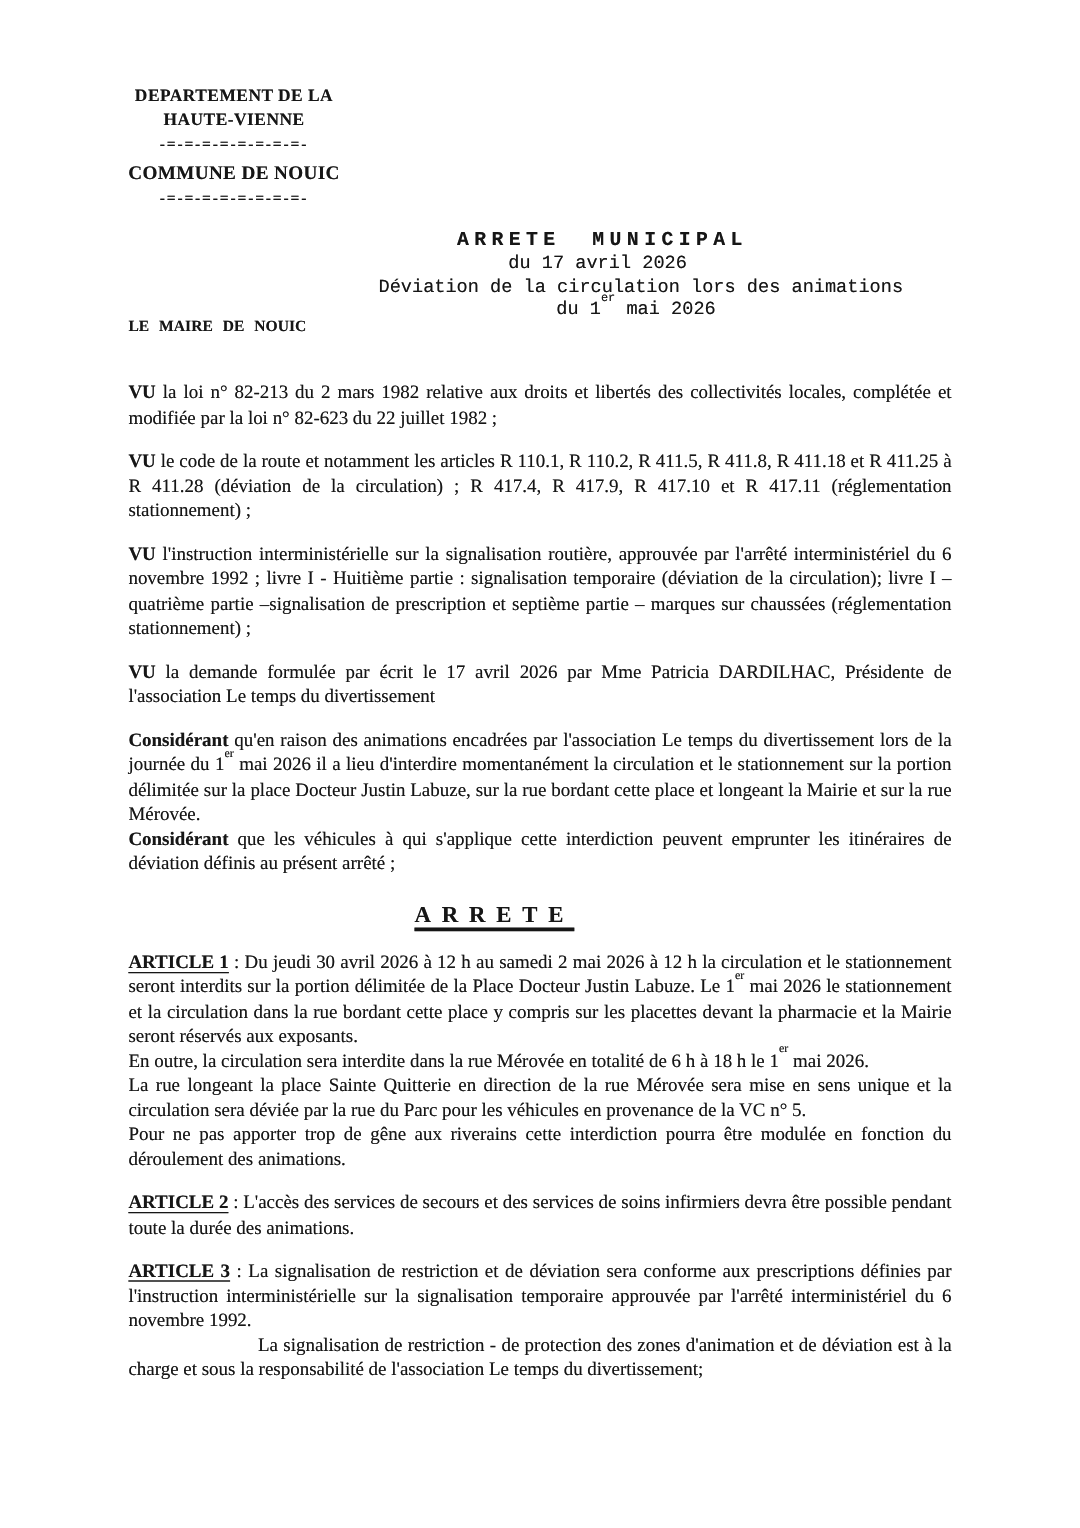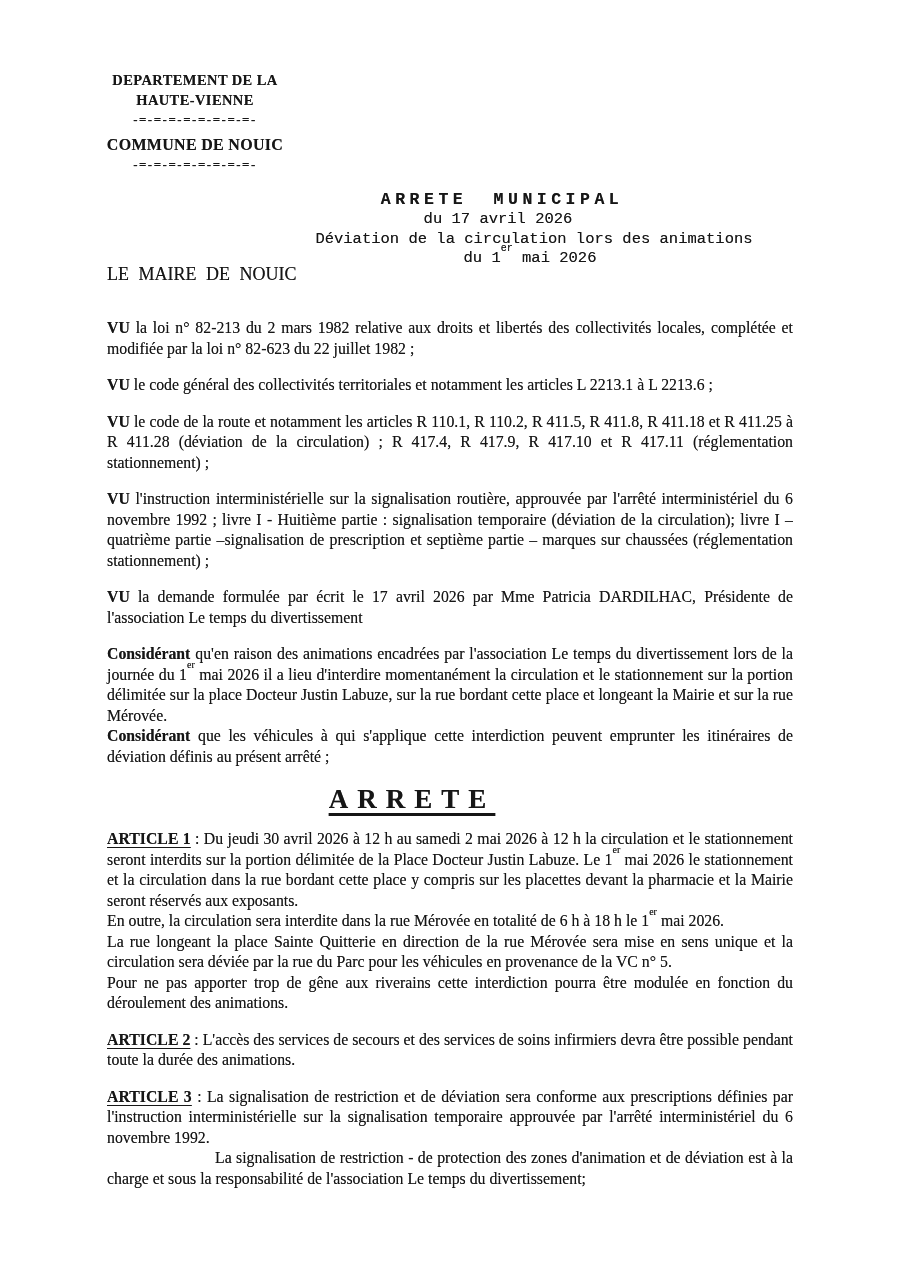--- a/index.html
+++ b/index.html
@@ -28,30 +28,30 @@
   .sep{font-weight:bold;font-size:13px;line-height:12px;letter-spacing:1.5px;margin-top:4px;white-space:nowrap;}
   .commune{font-weight:bold;font-size:16px;line-height:20px;margin-top:9px;letter-spacing:.3px;}
 
   
   .title-block{position:absolute;left:300px;top:189px;width:440px;text-align:center;font-size:15.5px;line-height:19.5px;font-family:Liberation Mono, monospace;}
   .title-main{font-weight:bold;font-size:16.5px;letter-spacing:4.5px;word-spacing:12px;position:relative;left:-18px;line-height:21px;}
   .title-date{position:relative;left:-22px;}
   .title-subject{position:relative;left:14px;}
   .title-subject-date{position:relative;left:10px;}
 
-  .salutation{position:absolute;left:107px;top:264px;font-weight:normal;font-size:18px;word-spacing:5px;}
+  .salutation{position:absolute;left:107px;top:264px;font-weight:bold;font-size:13px;word-spacing:5px;}
 
   
   .doc-body{position:absolute;left:107px;top:318px;width:686px;font-size:15.8px;line-height:20.5px;text-align:justify;}
   .doc-body p{margin:0 0 16px 0;}
   p.tight{margin-bottom:0;}
   .lead{font-weight:bold;}
   .u{text-decoration:underline;text-underline-offset:3px;}
   .decree-heading{
-    text-align:center;font-weight:bold;font-size:27px;line-height:32px;
+    text-align:center;font-weight:bold;font-size:19px;line-height:32px;
     letter-spacing:9px;margin:14px 0 14px 0;position:relative;left:-38px;
   }
   .decree-heading span{text-decoration:underline;text-decoration-thickness:2.5px;text-underline-offset:5px;}
   .indent1{ text-indent:108px; }
   sup{font-size:10px;line-height:0;position:relative;top:-5px;}
 </style>
 </head>
 <body>
 
 <div class="page">
@@ -77,21 +77,20 @@
     <div class="title-subject">Déviation de la circulation lors des animations</div>
     <div class="title-subject-date">du 1<sup>er</sup> mai 2026</div>
   </div>
 
   <div class="salutation">LE MAIRE DE NOUIC</div>
 
   <div class="doc-body">
 
     <p><span class="lead">VU</span><span> la loi n° 82-213 du 2 mars 1982 relative aux droits et libertés des collectivités locales, complétée et modifiée par la loi n° 82-623 du 22 juillet 1982 ;</span></p>
 
-    <p><span class="lead">VU</span><span> le code général des collectivités territoriales et notamment les articles L 2213.1 à L 2213.6 ;</span></p>
 
     <p><span class="lead">VU</span><span> le code de la route et notamment les articles R 110.1, R 110.2, R 411.5, R 411.8, R 411.18 et R 411.25 à R 411.28 (déviation de la circulation) ; R 417.4, R 417.9, R 417.10 et R 417.11 (réglementation stationnement) ;</span></p>
 
     <p><span class="lead">VU</span><span> l'instruction interministérielle sur la signalisation routière, approuvée par l'arrêté interministériel du 6 novembre 1992 ; livre I - Huitième partie : signalisation temporaire (déviation de la circulation); livre I – quatrième partie –signalisation de prescription et septième partie – marques sur chaussées (réglementation stationnement) ;</span></p>
 
     <p><span class="lead">VU</span><span> la demande formulée par écrit le 17 avril 2026 par Mme Patricia DARDILHAC, Présidente de l'association Le temps du divertissement</span></p>
 
     <p class="tight"><span class="lead">Considérant</span><span> qu'en raison des animations encadrées par l'association Le temps du divertissement lors de la journée du 1<sup>er</sup> mai 2026 il a lieu d'interdire momentanément la circulation et le stationnement sur la portion délimitée sur la place Docteur Justin Labuze, sur la rue bordant cette place et longeant la Mairie et sur la rue Mérovée.</span></p>
 
     <p><span class="lead">Considérant</span><span> que les véhicules à qui s'applique cette interdiction peuvent emprunter les itinéraires de déviation définis au présent arrêté ;</span></p>

